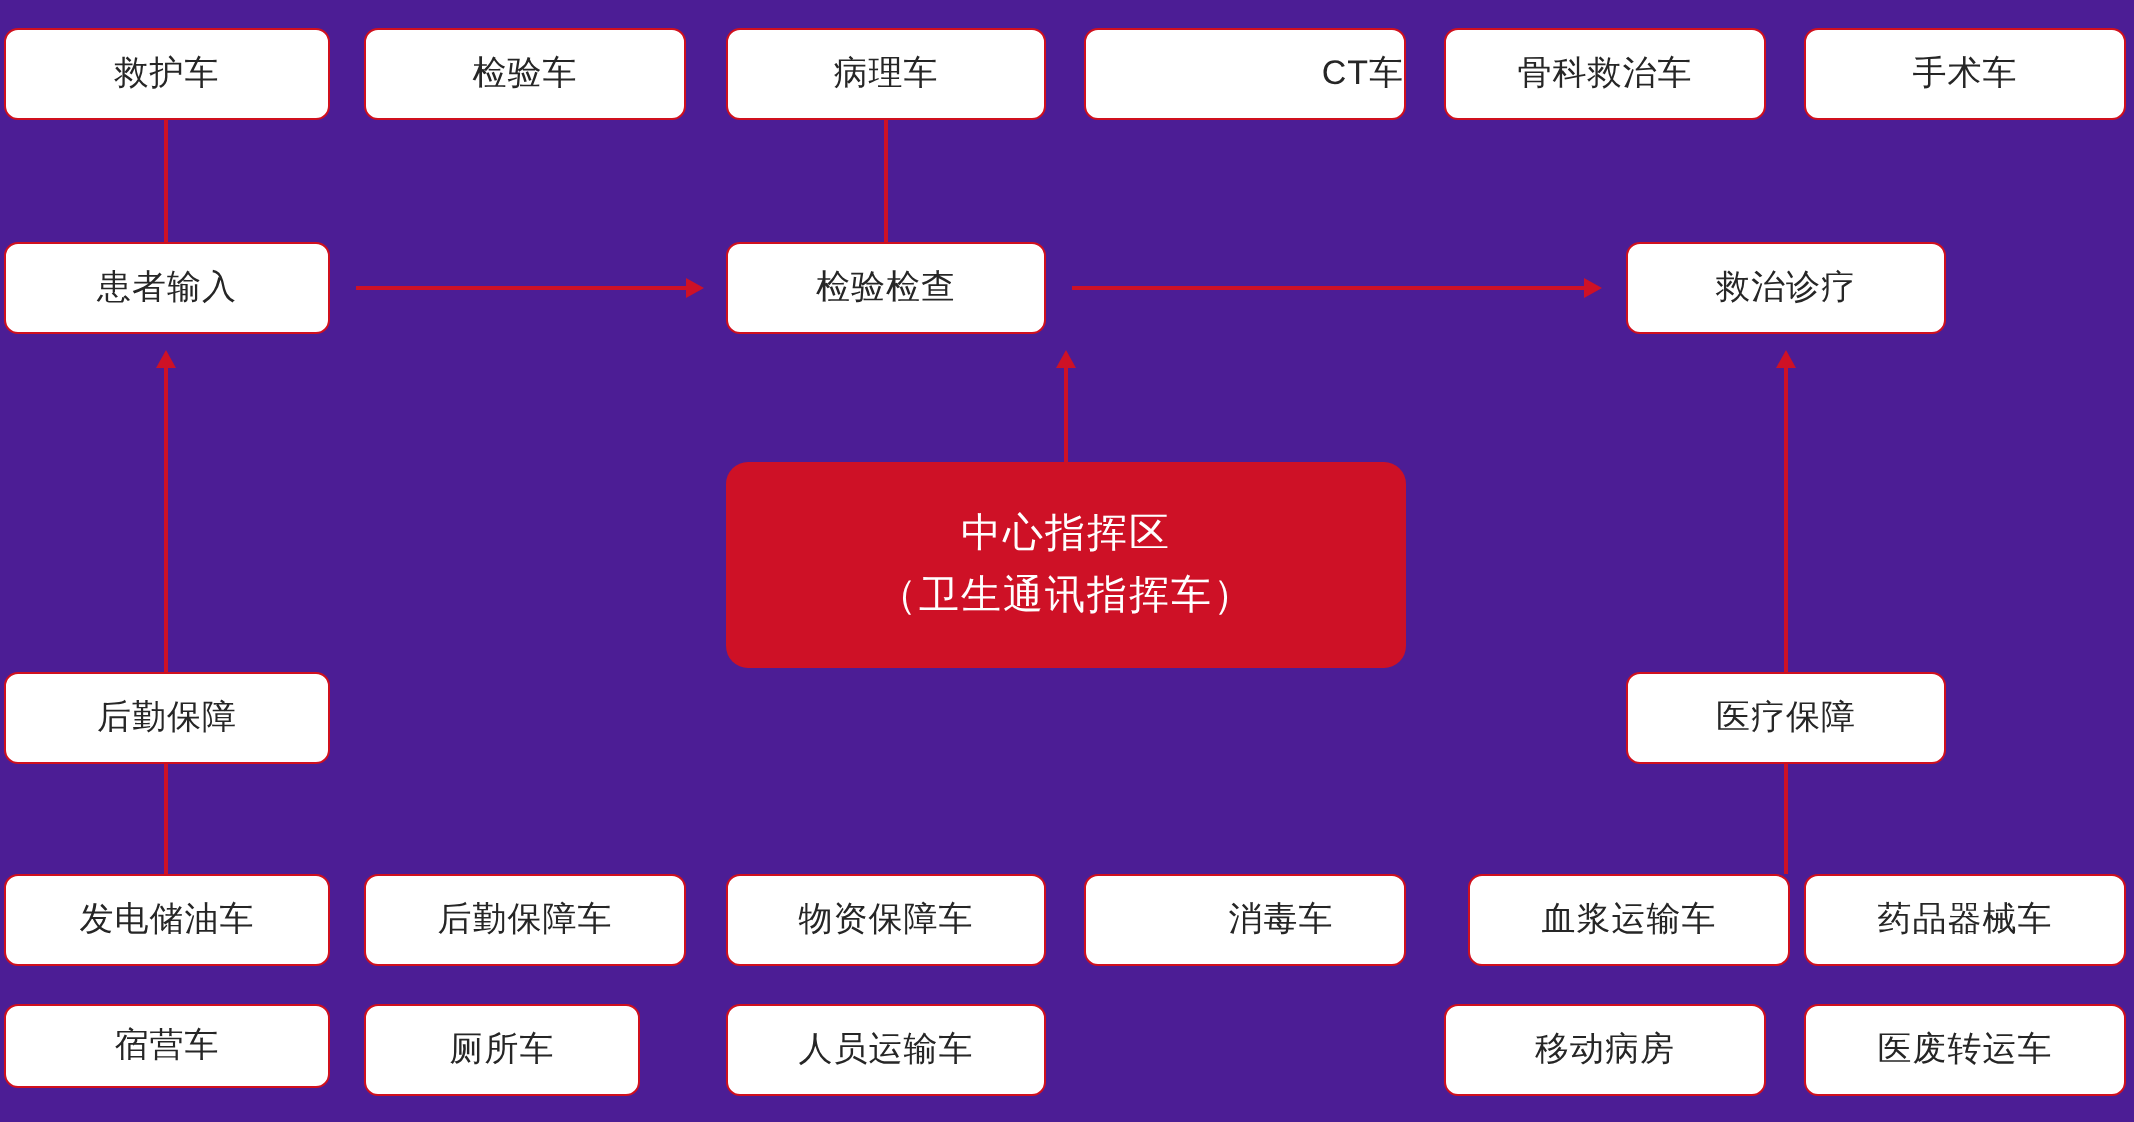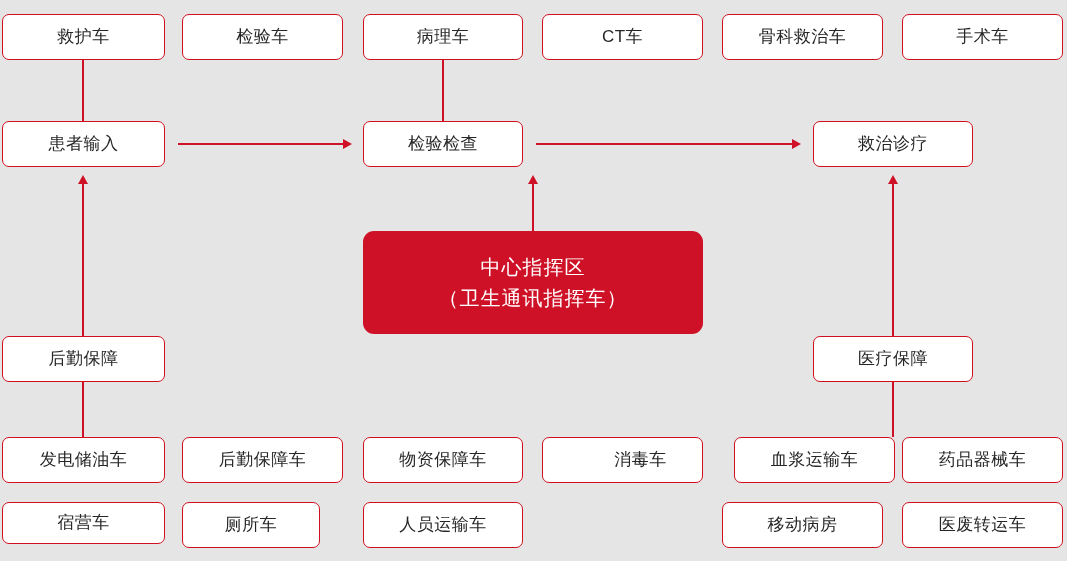--- a/index.html
+++ b/index.html
@@ -7,21 +7,21 @@
     padding: 0;
     background: #ffffff;
   }
   body {
     font-family: "Liberation Sans", "DejaVu Sans", sans-serif;
   }
   #canvas {
     position: relative;
     width: 1067px;
     height: 561px;
-    background: #e5e5e5;
+    background: #4c1d95;
     overflow: hidden;
   }
   .node {
     position: absolute;
     box-sizing: border-box;
     border: 1.3px solid #d0101e;
     border-radius: 7px;
     background: #ffffff;
     color: #262626;
     font-size: 17px;
@@ -73,21 +73,21 @@
 <div id="canvas">
     <div class="node" style="left: 2px; top: 14px; width: 163px; height: 46px;">
       <span>救护车</span>
     </div>
     <div class="node" style="left: 182px; top: 14px; width: 161px; height: 46px;">
       <span>检验车</span>
     </div>
     <div class="node" style="left: 363px; top: 14px; width: 160px; height: 46px;">
       <span>病理车</span>
     </div>
-    <div class="node" style="left: 542px; top: 14px; width: 161px; height: 46px;">
+    <div class="node" style="left: 542px; top: 14px; width: 161px; height: 46px; justify-content: flex-end;">
       <span>CT车</span>
     </div>
     <div class="node" style="left: 722px; top: 14px; width: 161px; height: 46px;">
       <span>骨科救治车</span>
     </div>
     <div class="node" style="left: 902px; top: 14px; width: 161px; height: 46px;">
       <span>手术车</span>
     </div>
     <div class="node" style="left: 2px; top: 121px; width: 163px; height: 46px;">
       <span>患者输入</span>

